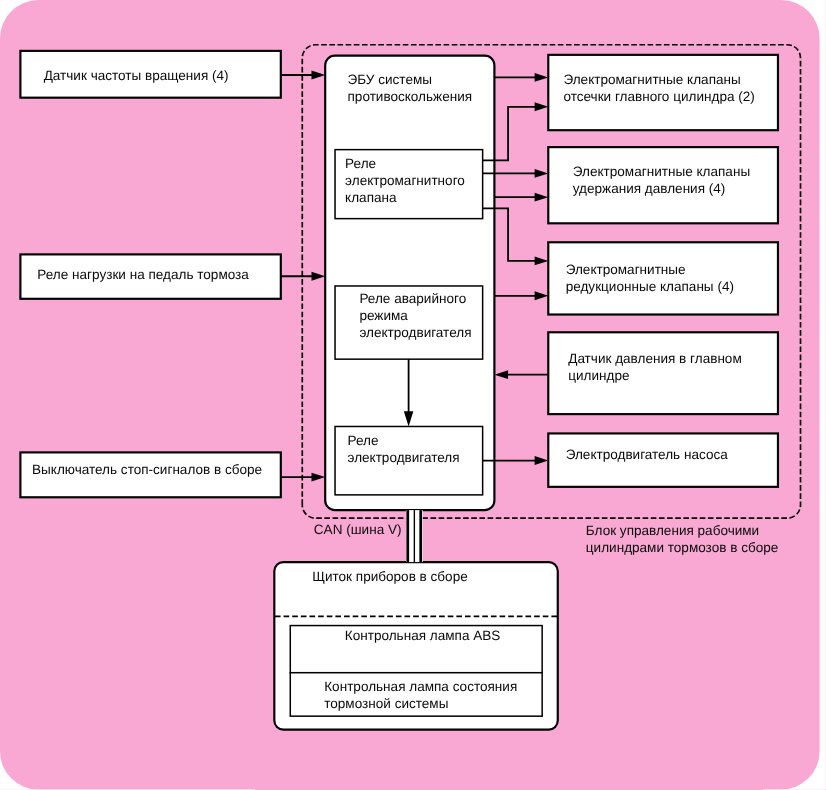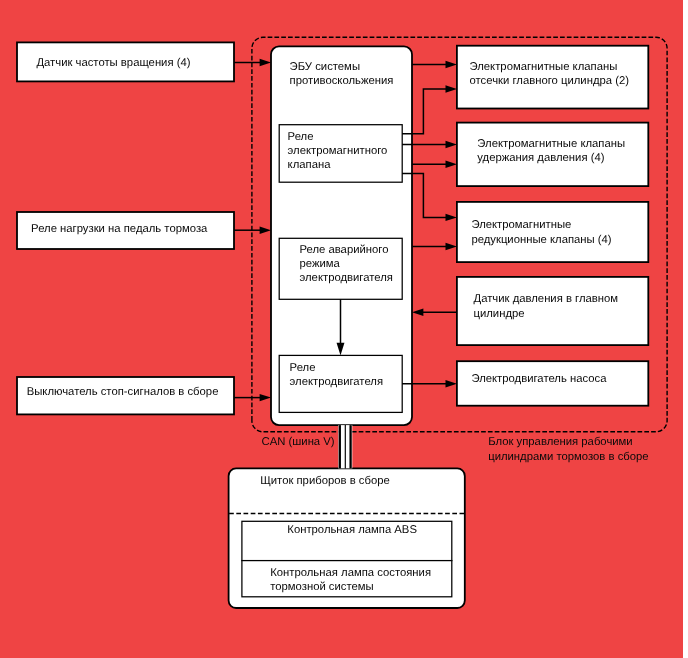--- a/index.html
+++ b/index.html
@@ -13,21 +13,22 @@
     height: 658px;
     overflow: hidden;
     font-family: "Liberation Sans", sans-serif;
     -webkit-font-smoothing: antialiased;
     text-rendering: geometricPrecision;
   }
   #diagram-root {
     position: relative;
     width: 683px;
     height: 658px;
-    background: #ef4444;
+    background: #f9a8d4;
+    border-radius: 32px;
   }
   svg#diagram-svg {
     display: block;
     width: 688px;
     height: 658px;
     shape-rendering: geometricPrecision;
   }
   .box-rect {
     fill: #ffffff;
     stroke: #000000;

